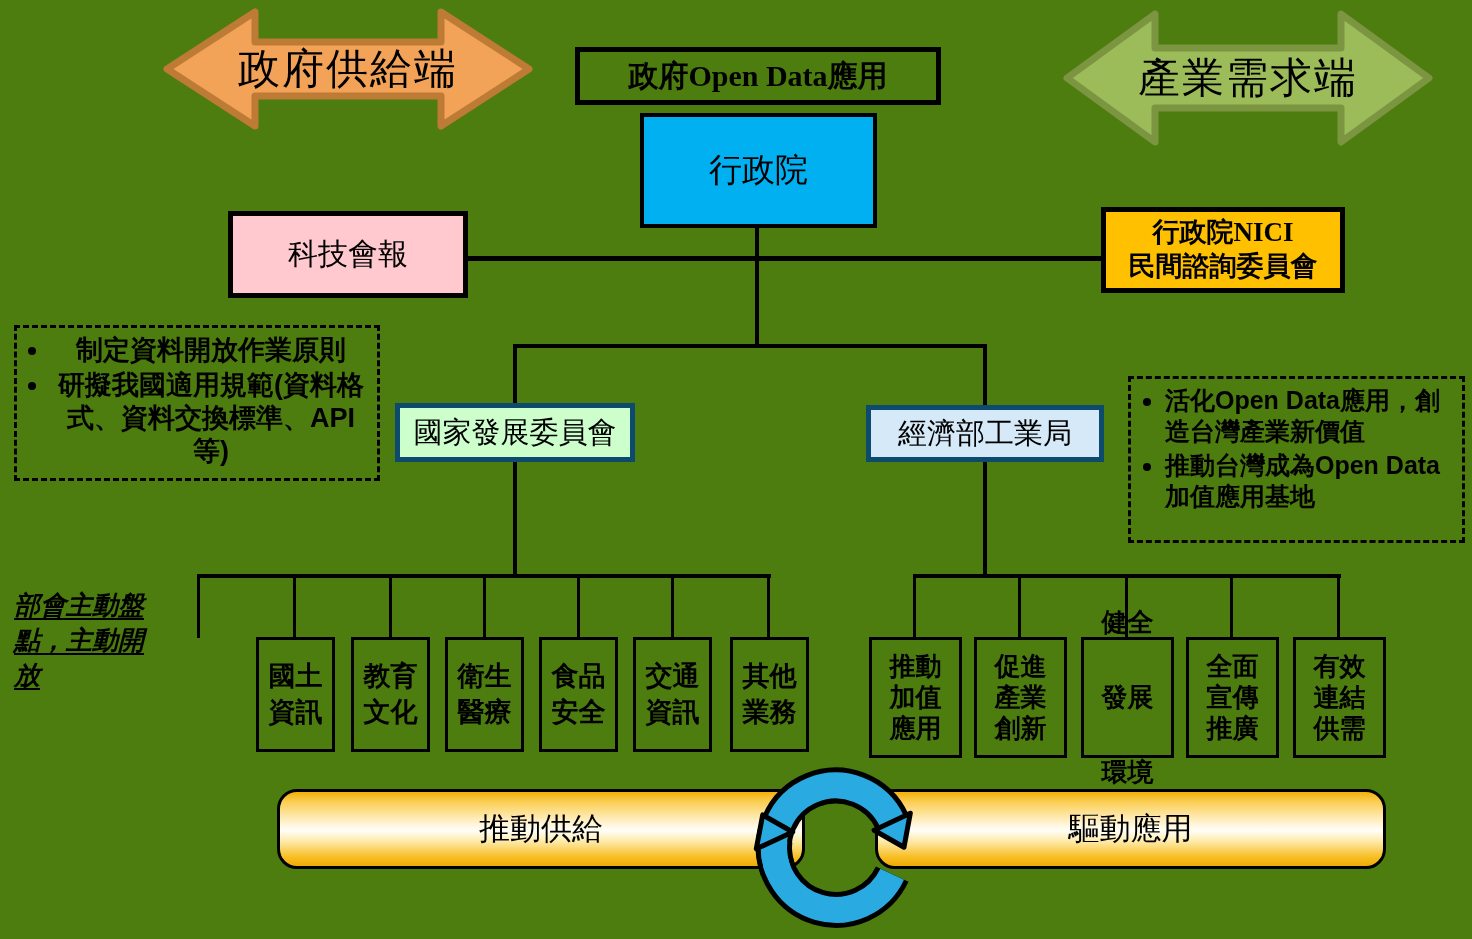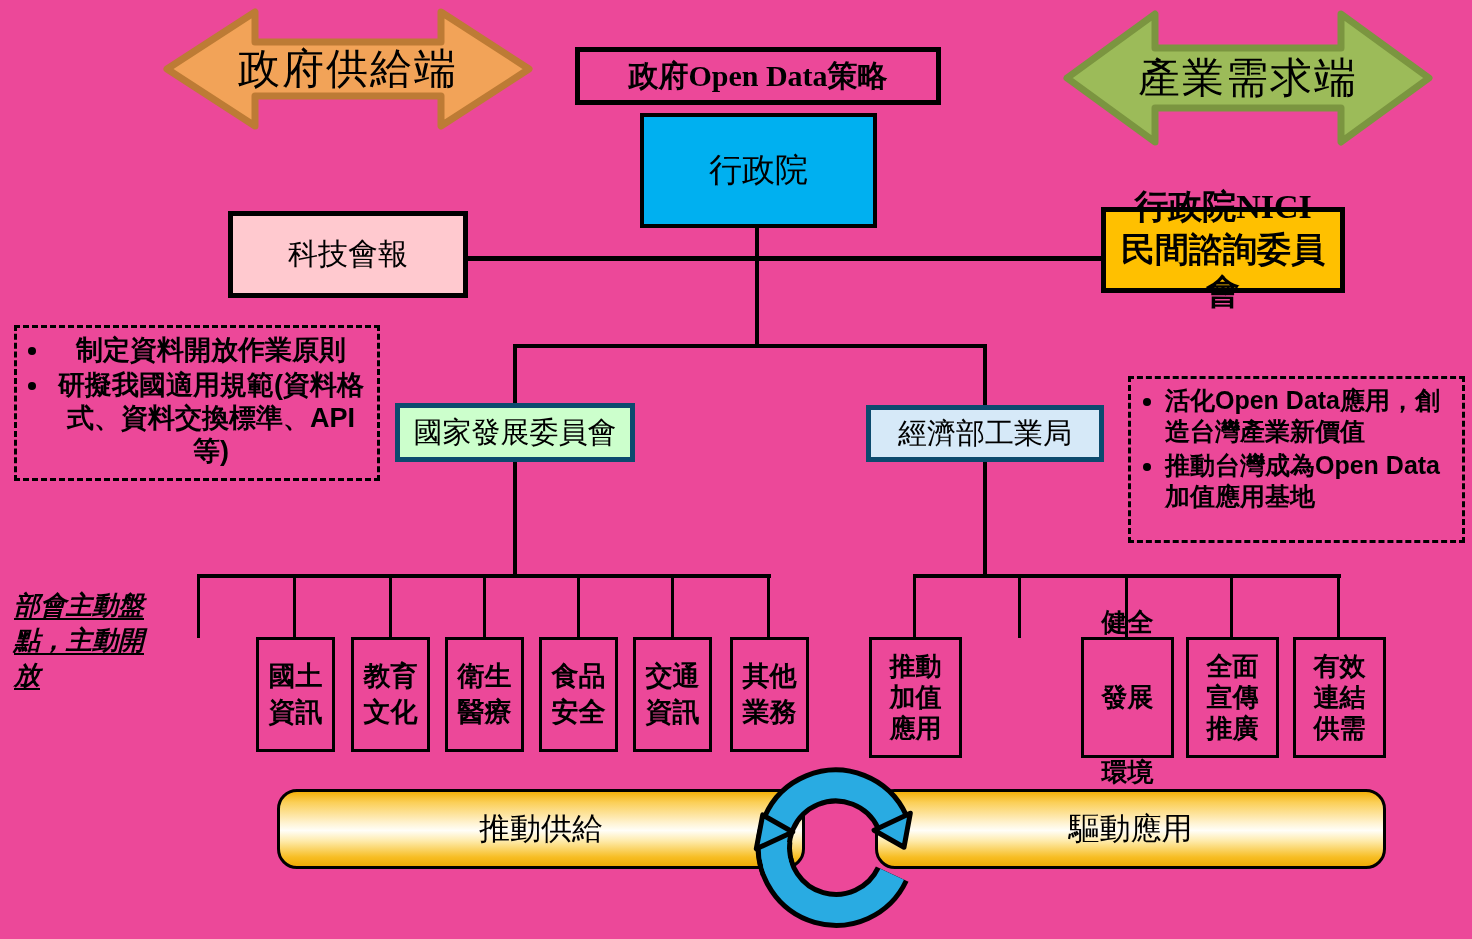--- a/index.html
+++ b/index.html
@@ -1,34 +1,34 @@
 <!DOCTYPE html>
 <html><head>
 <meta charset="utf-8">
 <style>
   html,body{margin:0;padding:0;}
   body{font-family:"Liberation Sans",sans-serif;}
-  #canvas{position:relative;width:1472px;height:939px;background:#ec4899;overflow:hidden;}
+  #canvas{position:relative;width:1472px;height:939px;background:#4d7c0f;overflow:hidden;}
   .line{position:absolute;background:#000;}
 
   
   .banner{position:absolute;}
   .banner svg{position:absolute;left:0;top:0;}
   .banner .lbl{position:absolute;left:0;top:0;width:100%;height:100%;
     display:flex;align-items:center;justify-content:center;
     font-family:"Liberation Serif",serif;font-size:42px;color:#000;letter-spacing:2px;}
 
   .box{position:absolute;display:flex;align-items:center;justify-content:center;
     text-align:center;color:#000;box-sizing:border-box;}
   .serif{font-family:"Liberation Serif",serif;}
 
   .title-box{border:5px solid #000;font-weight:bold;font-size:30px;}
   .gov-box{border:4px solid #000;font-size:33px;}
   .pink-box{border:5px solid #000;font-size:30px;}
-  .nici-box{border:5px solid #000;font-size:34px;font-weight:600;line-height:1.25;flex-direction:column;}
+  .nici-box{border:5px solid #000;font-size:27px;font-weight:600;line-height:1.25;flex-direction:column;}
   .committee{border:5px solid #0c4a6e;font-size:29px;}
 
   .dotted{position:absolute;border:3px dashed #000;box-sizing:border-box;
     font-weight:bold;color:#000;}
   .dotted ul{margin:6px 0 0 0;padding:0 6px 0 34px;}
   .dotted li{margin:0 0 2px 0;}
   #note-left{font-size:27px;line-height:1.22;}
   #note-right{font-size:25px;line-height:1.25;}
 
   .side-note{position:absolute;font-weight:bold;font-size:26px;line-height:1.35;
@@ -82,21 +82,21 @@
   </div>
 
   <div class="banner" style="left:1063px;top:8px;width:370px;height:140px;">
     <svg width="370" height="140" viewBox="0 0 370 140">
       <polygon points="4,70 92,6 92,40 278,40 278,6 366,70 278,134 278,100 92,100 92,134" stroke-width="7" stroke-linejoin="round" fill="#9CBB59" stroke="#7B9540"></polygon>
     </svg>
     <div class="lbl">產業需求端</div>
   </div>
 
   <div class="box serif title-box" style="left:575px;top:47px;width:366px;height:58px;">
-    <span>政府Open Data策略</span>
+    <span>政府Open Data應用</span>
   </div>
 
   <div class="box serif gov-box" style="left: 640px; top: 113px; width: 237px; height: 115px; background-color: rgb(0, 176, 240);">
     <span>行政院</span>
   </div>
 
   <div class="box serif pink-box" style="left: 228px; top: 211px; width: 240px; height: 87px; background-color: rgb(255, 201, 207);">
     <span>科技會報</span>
   </div>
 
@@ -154,20 +154,25 @@
   <div class="child l2" style="left:730px;top:637px;width:79px;height:115px;">
     <span>其他</span>
     <span>業務</span>
   </div>
 
   <div class="child l3" style="left:869px;top:637px;width:93px;height:121px;">
     <span>推動</span>
     <span>加值</span>
     <span>應用</span>
   </div>
+  <div class="child l3" style="left:974px;top:637px;width:93px;height:121px;">
+    <span>促進</span>
+    <span>產業</span>
+    <span>創新</span>
+  </div>
   <div class="child l3" style="left:1081px;top:637px;width:93px;height:121px;gap:44px;">
     <span>健全</span>
     <span>發展</span>
     <span>環境</span>
   </div>
   <div class="child l3" style="left:1186px;top:637px;width:93px;height:121px;">
     <span>全面</span>
     <span>宣傳</span>
     <span>推廣</span>
   </div>

